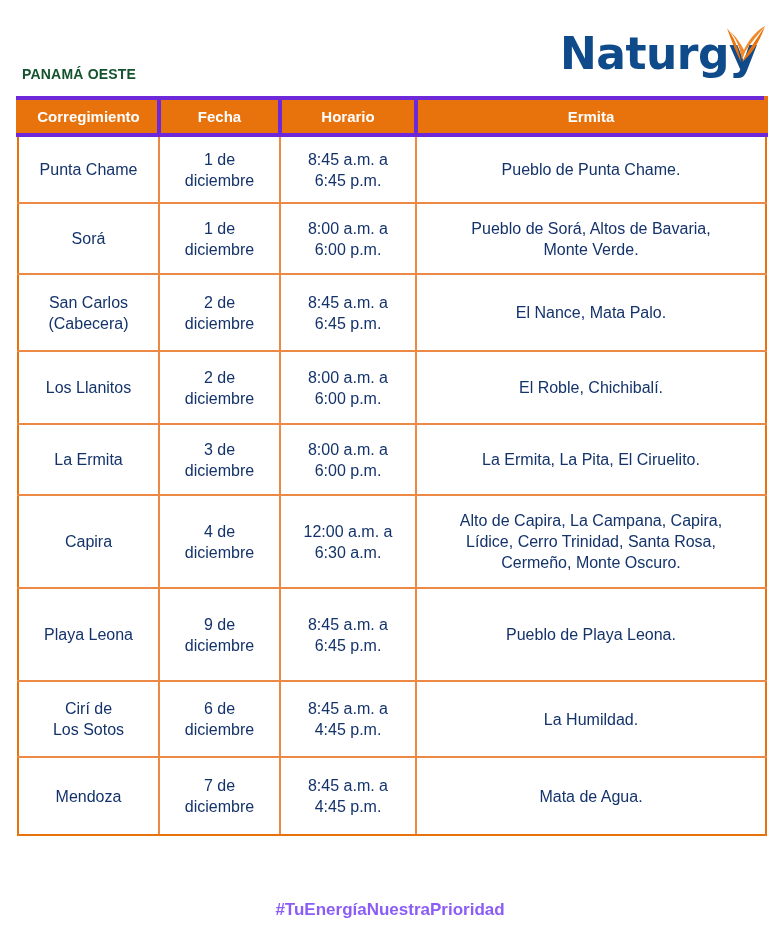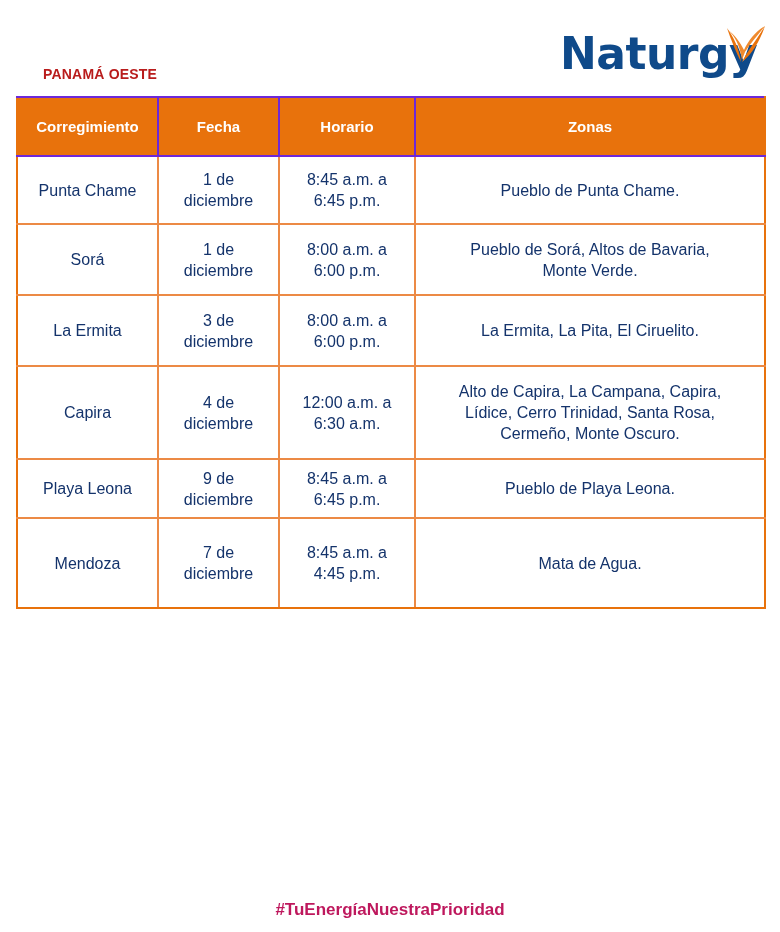--- a/index.html
+++ b/index.html
@@ -1,52 +1,52 @@
 <!DOCTYPE html>
 <html><head>
 <meta charset="utf-8">
 <style>
   * { box-sizing: border-box; margin: 0; padding: 0; }
   html, body { width: 780px; height: 932px; background: #ffffff; overflow: hidden; }
   body { position: relative; font-family: "Liberation Sans", "DejaVu Sans", sans-serif; color: #14336b; }
 
   .region-title {
     position: absolute; left: 22px; top: 66px;
-    font-size: 14px; font-weight: bold; color: #b91c1c; letter-spacing: 0.2px; margin-left: 21px;
+    font-size: 14px; font-weight: bold; color: #14532d; letter-spacing: 0.2px;
   }
 
   .logo { position: absolute; left: 560px; top: 22px; width: 210px; height: 60px; }
   .logo-text {
     position: absolute; left: 0; top: 6px;
     font-size: 44px; font-weight: bold; color: #0f4a8a; letter-spacing: -0.5px;
     font-family: "DejaVu Sans", sans-serif;
   }
   .logo-mark { position: absolute; left: 165px; top: 0; width: 42px; height: 48px; }
 
   table.schedule {
     position: absolute; left: 16px; top: 96px; width: 748px;
     border-collapse: collapse; table-layout: fixed;
   }
   .schedule th {
     background: #e8720c; color: #ffffff; font-size: 15px; font-weight: bold;
-    height: 59px; text-align: center; border: 2px solid #6d28d9;
+    height: 37px; text-align: center; border: 4px solid #6d28d9;
   }
   .schedule td {
     border: 2px solid #ec8a45; text-align: center; vertical-align: middle;
     font-size: 16px; line-height: 21px; color: #14336b; padding: 0 8px;
   }
   .schedule tr.last td { border-bottom-color: #e8720c; }
   .schedule td:first-child, .schedule th:first-child { border-left-color: #e8720c; }
   .schedule td:last-child, .schedule th:last-child { border-right-color: #e8720c; }
   .c1 { width: 141px; } .c2 { width: 121px; } .c3 { width: 136px; } .c4 { width: 350px; }
   .cell-text { white-space: pre-line; display: block; }
 
   .hashtag {
     position: absolute; left: 0; top: 900px; width: 780px; text-align: center;
-    font-size: 17px; font-weight: bold; color: #be185d;
+    font-size: 17px; font-weight: bold; color: #8b5cf6;
   }
 </style>
 </head>
 <body>
 
 <div class="region-title">PANAMÁ OESTE</div>
 
 <div class="logo">
   <span class="logo-text">Naturgy</span>
   <svg class="logo-mark" viewBox="0 0 42 48">
@@ -61,21 +61,21 @@
       <col class="c1">
       <col class="c2">
       <col class="c3">
       <col class="c4">
     </colgroup>
   <thead>
     <tr>
       <th>Corregimiento</th>
       <th>Fecha</th>
       <th>Horario</th>
-      <th>Zonas</th>
+      <th>Ermita</th>
     </tr>
   </thead>
   <tbody id="rows">
       <tr style="height: 68px; padding-left: 48px;">
         <td>
           <span class="cell-text">Punta Chame</span>
         </td>
         <td>
           <span class="cell-text">1 de
 diciembre</span>
@@ -98,20 +98,53 @@
         </td>
         <td>
           <span class="cell-text">8:00 a.m. a
 6:00 p.m.</span>
         </td>
         <td>
           <span class="cell-text">Pueblo de Sorá, Altos de Bavaria,
 Monte Verde.</span>
         </td>
       </tr>
+      <tr style="height: 77px;">
+        <td>
+          <span class="cell-text">San Carlos
+(Cabecera)</span>
+        </td>
+        <td>
+          <span class="cell-text">2 de
+diciembre</span>
+        </td>
+        <td>
+          <span class="cell-text">8:45 a.m. a
+6:45 p.m.</span>
+        </td>
+        <td>
+          <span class="cell-text">El Nance, Mata Palo.</span>
+        </td>
+      </tr>
+      <tr style="height: 73px;">
+        <td>
+          <span class="cell-text">Los Llanitos</span>
+        </td>
+        <td>
+          <span class="cell-text">2 de
+diciembre</span>
+        </td>
+        <td>
+          <span class="cell-text">8:00 a.m. a
+6:00 p.m.</span>
+        </td>
+        <td>
+          <span class="cell-text">El Roble, Chichibalí.</span>
+        </td>
+      </tr>
       <tr style="height: 71px;">
         <td>
           <span class="cell-text">La Ermita</span>
         </td>
         <td>
           <span class="cell-text">3 de
 diciembre</span>
         </td>
         <td>
           <span class="cell-text">8:00 a.m. a
@@ -132,37 +165,54 @@
         <td>
           <span class="cell-text">12:00 a.m. a
 6:30 a.m.</span>
         </td>
         <td>
           <span class="cell-text">Alto de Capira, La Campana, Capira,
 Lídice, Cerro Trinidad, Santa Rosa,
 Cermeño, Monte Oscuro.</span>
         </td>
       </tr>
-      <tr style="height: 59px;">
+      <tr style="height: 93px;">
         <td>
           <span class="cell-text">Playa Leona</span>
         </td>
         <td>
           <span class="cell-text">9 de
 diciembre</span>
         </td>
         <td>
           <span class="cell-text">8:45 a.m. a
 6:45 p.m.</span>
         </td>
         <td>
           <span class="cell-text">Pueblo de Playa Leona.</span>
         </td>
       </tr>
-      <tr class="last" style="height: 90px;">
+      <tr style="height: 76px;">
+        <td>
+          <span class="cell-text">Cirí de
+Los Sotos</span>
+        </td>
+        <td>
+          <span class="cell-text">6 de
+diciembre</span>
+        </td>
+        <td>
+          <span class="cell-text">8:45 a.m. a
+4:45 p.m.</span>
+        </td>
+        <td>
+          <span class="cell-text">La Humildad.</span>
+        </td>
+      </tr>
+      <tr class="last" style="height: 78px;">
         <td>
           <span class="cell-text">Mendoza</span>
         </td>
         <td>
           <span class="cell-text">7 de
 diciembre</span>
         </td>
         <td>
           <span class="cell-text">8:45 a.m. a
 4:45 p.m.</span>

